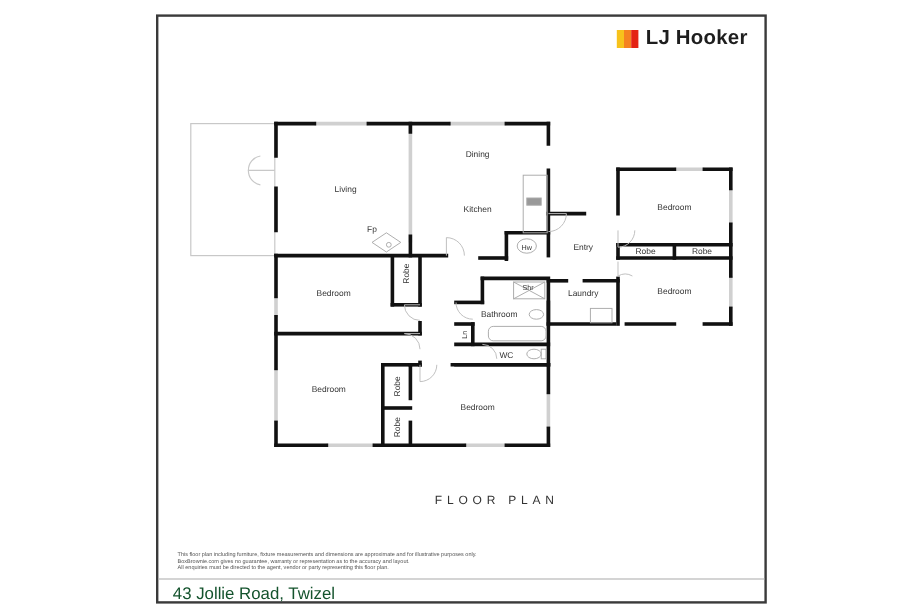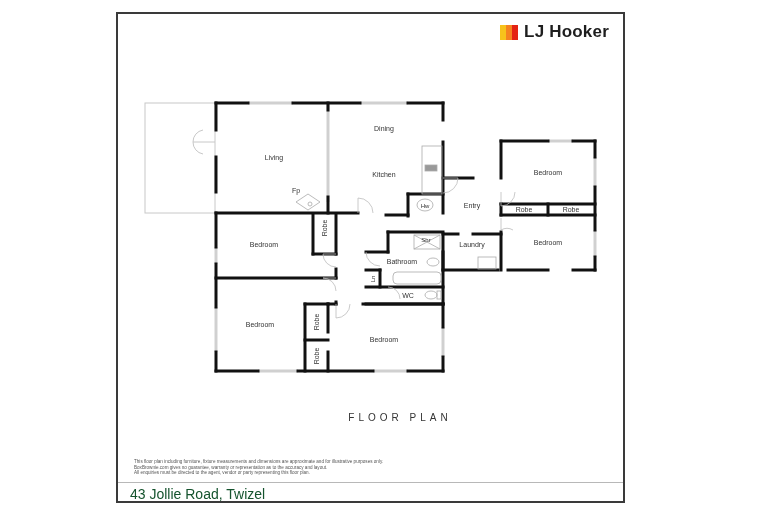--- a/index.html
+++ b/index.html
@@ -1,17 +1,17 @@
 <!DOCTYPE html>
 <html><head>
 <meta charset="utf-8">
 <style>
   html, body { margin: 0; padding: 0; background: #ffffff; }
   body { width: 768px; height: 512px; position: relative; overflow: hidden; font-family: "Liberation Sans", sans-serif; }
-  .sheet { position: absolute; left: 116px; top: 12px; width: 505px; height: 487px; border: 2px solid #3a3a3a; background: #fff; box-sizing: content-box; }
+  .sheet { position: absolute; left: 130px; top: 12px; width: 505px; height: 487px; border: 2px solid #3a3a3a; background: #fff; box-sizing: content-box; }
   .logo { position: absolute; right: 14px; top: 8px; display: flex; align-items: center; gap: 6px; }
   .logo-mark { display: flex; height: 15px; }
   .logo-mark span { display: block; width: 6px; height: 15px; }
   .logo-text { font-family: "Liberation Sans", sans-serif; font-weight: bold; font-size: 17px; color: #1e1e1e; letter-spacing: 0.2px; }
   .plan { position: absolute; left: 0; top: 0; }
   .plan-title { position: absolute; left: 0; width: 564px; top: 398px; text-align: center; font-size: 10px; letter-spacing: 4px; color: #333; }
   .disclaimer { position: absolute; left: 16px; top: 445px; width: 460px; font-size: 4.6px; line-height: 5.6px; color: #555; }
   .footer-rule { position: absolute; left: 0; right: 0; top: 468px; height: 1px; background: #b8b8b8; }
   .address { position: absolute; left: 12px; top: 472px; font-size: 14px; color: #14532d; }
   .room-label { font-family: "Liberation Sans", sans-serif; font-size: 7px; fill: #333; }

